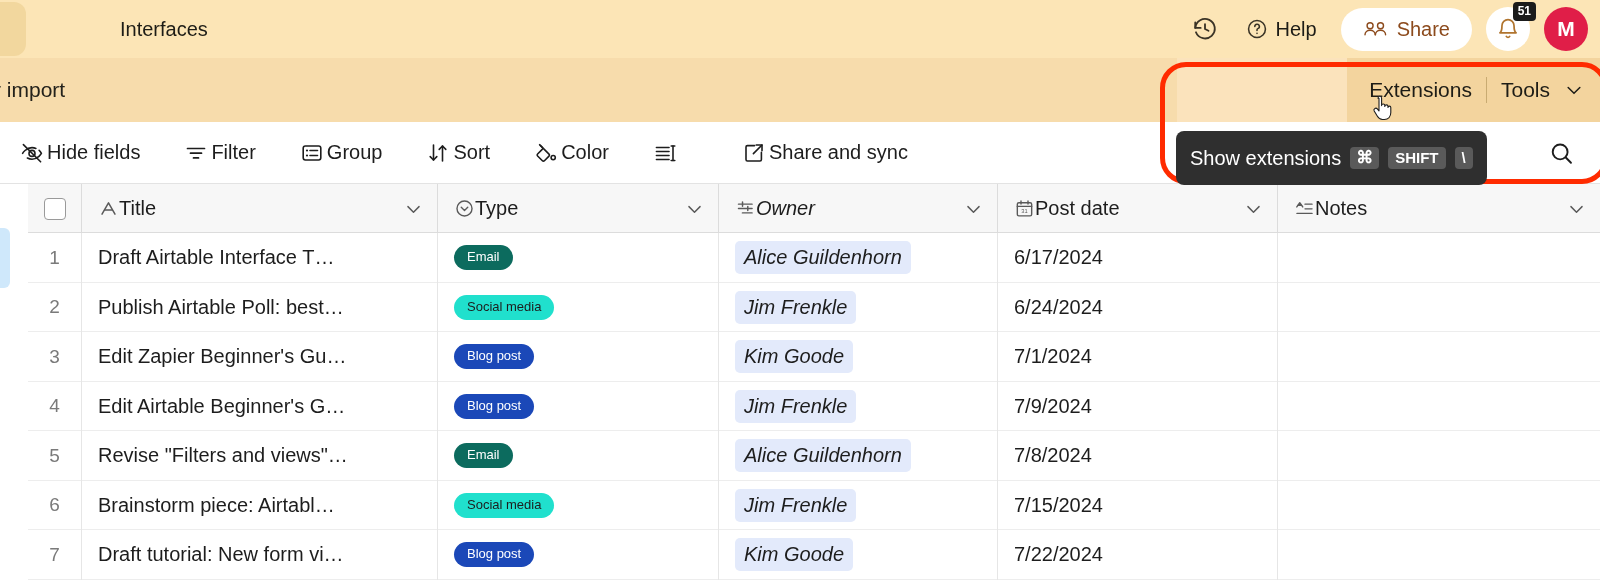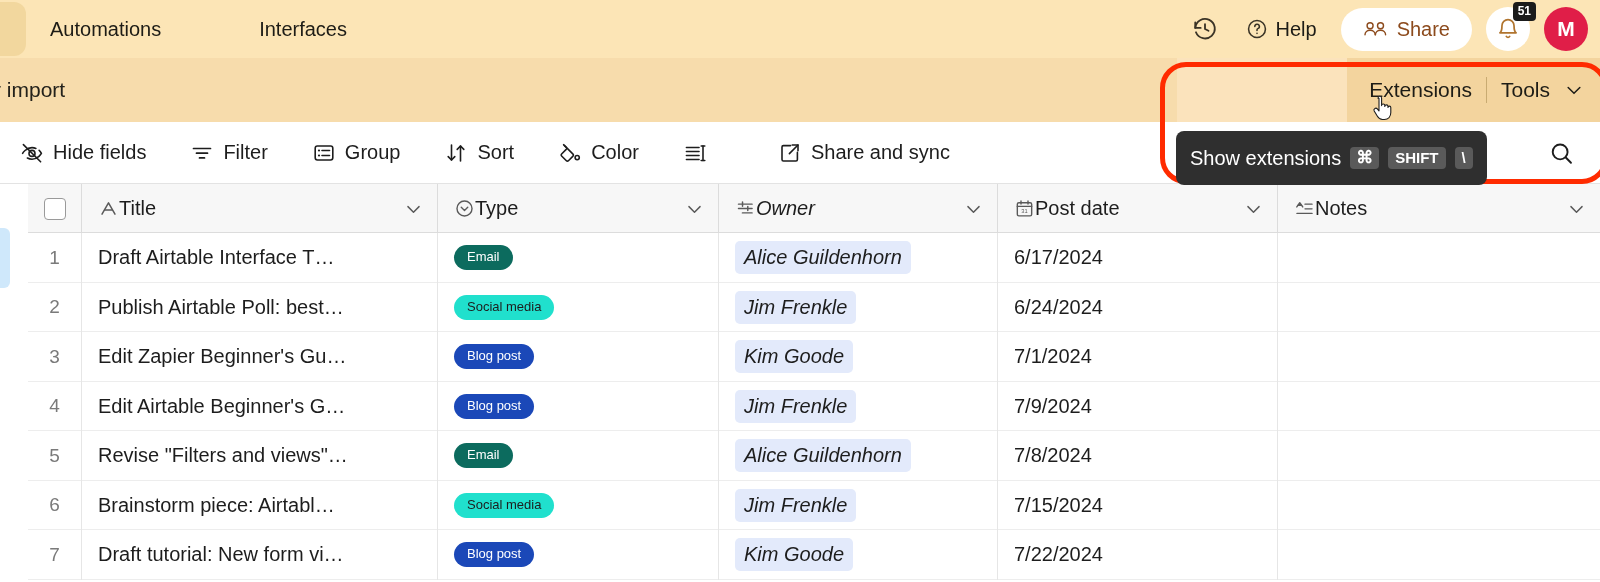--- a/index.html
+++ b/index.html
@@ -91,21 +91,21 @@
     pointer-events: none;
   }
 
   
   .toolbar {
     position: absolute; left: 0; top: 122px; width: 1600px; height: 62px;
     background: #ffffff; display: flex; align-items: center;
     border-bottom: 1px solid #e3e3e3;
   }
   .tool {
-    display: flex; align-items: center; gap: 9px;
+    display: flex; align-items: center; gap: 3px;
     font-size: 20px; color: #1d1d1d; cursor: pointer;
     padding: 6px 8px; border-radius: 6px; white-space: nowrap;
   }
   .tool:first-child { margin-left: 12px; }
   .tool + .tool { margin-left: 28px; }
   .toolbar-right {
     position: absolute; right: 22px; top: 0; height: 62px;
     display: flex; align-items: center;
   }
 
@@ -189,21 +189,20 @@
 </style>
 </head>
 <body>
 
 <div class="app">
 
   <div class="topbar">
     <div class="tab-pill"></div>
 
     <div class="topnav">
-      <div class="topnav-item">Automations</div>
       <div class="topnav-item second">Interfaces</div>
     </div>
 
     <div class="top-right">
       <div class="icon-btn">
         <svg width="26" height="26" viewBox="0 0 24 24" fill="none" stroke="#3a3326" stroke-width="1.7" stroke-linecap="round" stroke-linejoin="round">
           <path d="M3.05 11a9 9 0 1 1 .6 4"></path>
           <polyline points="3 6 3 11 8 11"></polyline>
           <polyline points="12 7.5 12 12 15.2 13.6"></polyline>
         </svg>

